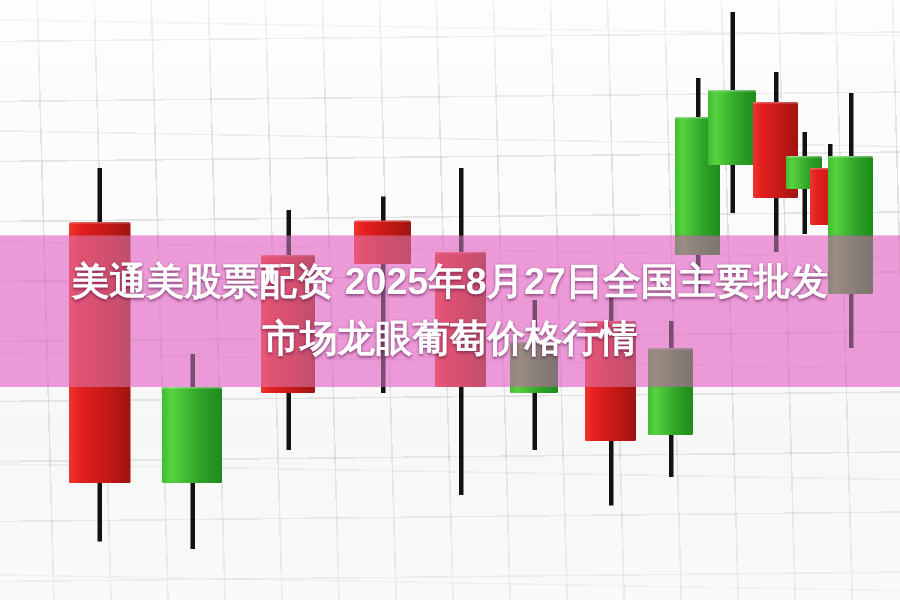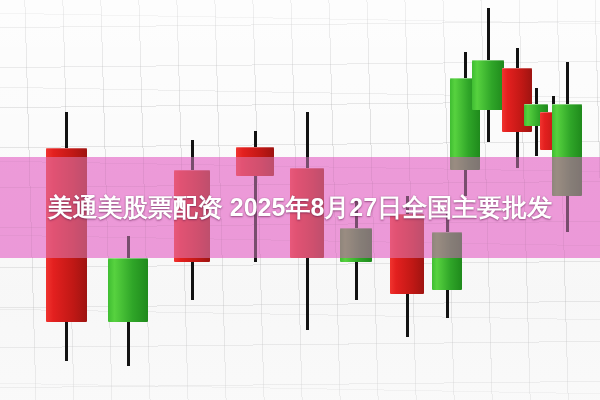--- a/index.html
+++ b/index.html
@@ -216,15 +216,16 @@
         <div class="wick" style="top: 62px; height: 170px;"></div>
         <div class="body up" style="top: 104px; height: 92px;"></div>
       </div>
     </div>
 
   <div class="banner" style="top: 157px; height: 101px;"></div>
   <div class="banner-tint" style="top: 157px; height: 101px;"></div>
 
   <div class="title-wrap" style="top: 156px; height: 101px;">
     <div class="title-line">美通美股票配资 2025年8月27日全国主要批发</div>
+    <div class="title-line">市场龙眼葡萄价格行情</div>
   </div>
 
 </div>
 
 </body></html>

